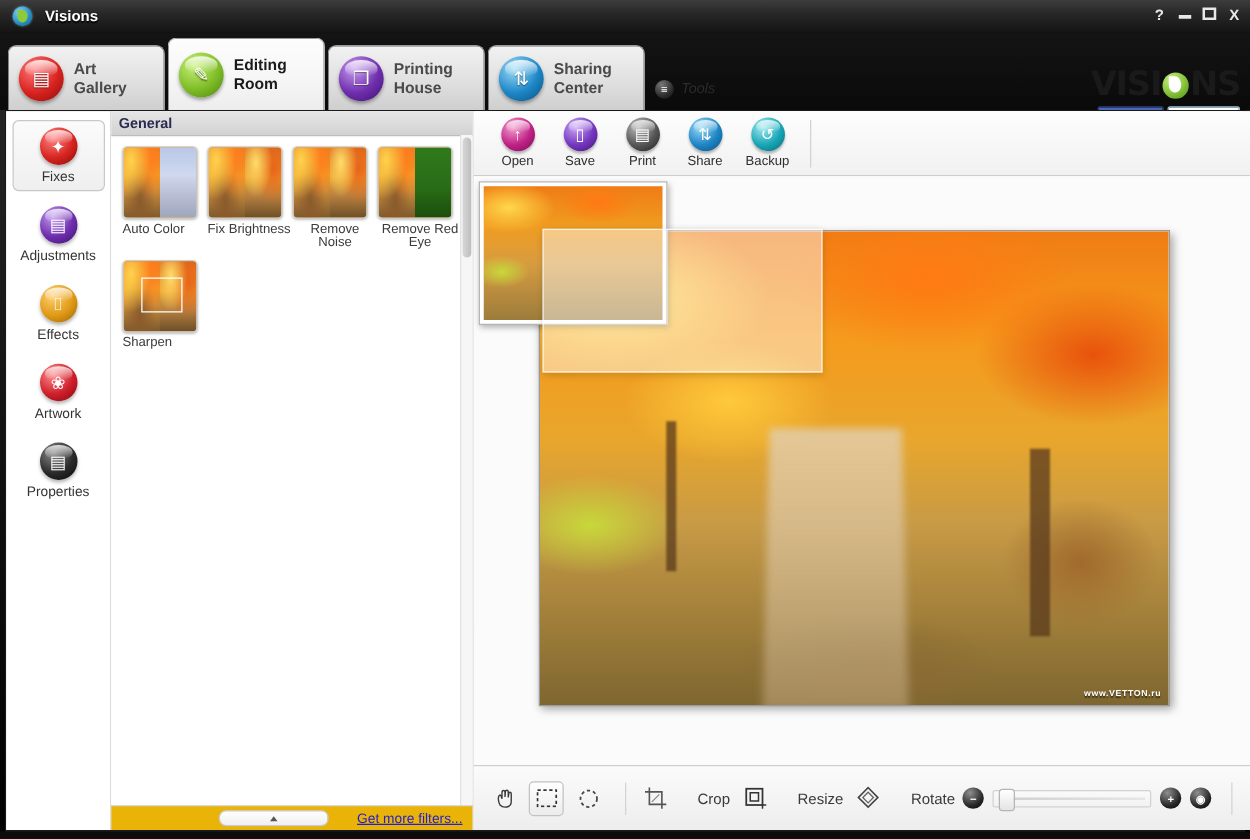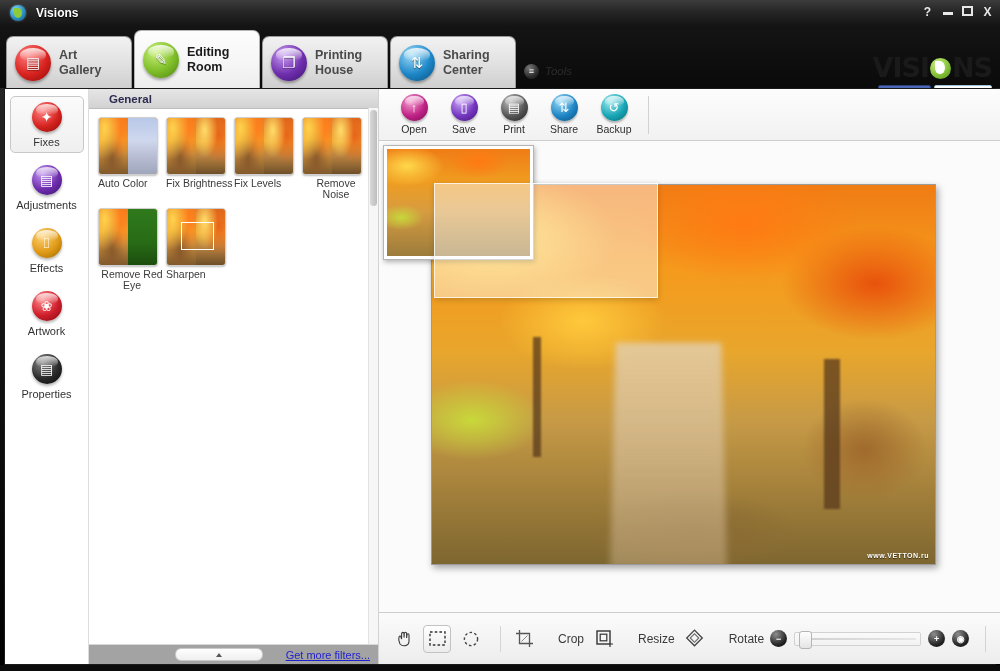--- a/index.html
+++ b/index.html
@@ -171,21 +171,21 @@
 
   
   .filters{
     width:289px;flex:none;border-right:1px solid #d2d2d2;
     display:flex;flex-direction:column;background:#fff;position:relative;
   }
   .filters-head{
     height:19px;background:linear-gradient(180deg,#e6e6e6,#d2d2d2);
     border-bottom:1px solid #bdbdbd;
     font-size:11.5px;font-weight:bold;color:#2b2b50;
-    display:flex;align-items:center;padding-left:20px;
+    display:flex;align-items:center;padding-left:6px;
   }
   .filters-grid{
     flex:1;padding:8px 0 0 9px;display:flex;flex-wrap:wrap;align-content:flex-start;
     overflow:hidden;
   }
   .fcell{width:68px;margin:0 0 8px 0;display:flex;flex-direction:column;align-items:flex-start;}
   .fthumb{
     width:58px;height:56px;border-radius:4px;border:1px solid #cfcfcf;
     box-shadow:0 1px 2px rgba(0,0,0,.25);overflow:hidden;display:flex;
     background:#d99a3c;position:relative;
@@ -207,21 +207,21 @@
   .tint-blue{
     background:linear-gradient(180deg,#b9c8e8 0%,#cfd8ee 40%,#b7bcd2 70%,#9fa6bb 100%);
   }
   .tint-red{background:linear-gradient(180deg,#e4311d 0%,#d02212 60%,#a81a0e 100%);}
   .tint-green{background:linear-gradient(180deg,#2f7a1c 0%,#286b16 60%,#1b4d0e 100%);}
   .sharpen-box{
     position:absolute;left:14px;top:13px;width:31px;height:26px;border:1px solid #fff;
   }
   .flabel{font-size:10.5px;color:#3b3b3b;text-align:center;line-height:11px;margin-top:3px;}
   .filters-foot{
-    height:19px;border-top:1px solid #d8d8d8;background:#a3a3a3;
+    height:19px;border-top:1px solid #d8d8d8;background:#eab308;
     display:flex;align-items:center;position:relative;
   }
   .collapse-pill{
     width:86px;height:11px;border:1px solid #c9c9c9;border-radius:6px;
     background:linear-gradient(180deg,#fff,#efefef);margin-left:86px;
     display:flex;align-items:center;justify-content:center;
   }
   .collapse-pill i{
     display:block;width:0;height:0;border-left:3px solid transparent;
     border-right:3px solid transparent;border-bottom:4px solid #555;
@@ -505,27 +505,20 @@
 
         <div class="fcell">
           <div class="fthumb">
             <div class="fhalf autumn"></div>
               <div class="fhalf autumn2"></div>
           </div>
           <div class="flabel">Fix Brightness</div>
         </div>
 
 
-        <div class="fcell">
-          <div class="fthumb">
-            <div class="fhalf autumn"></div>
-              <div class="fhalf autumn2"></div>
-          </div>
-          <div class="flabel">Fix Levels</div>
-        </div>
 
         <div class="fcell">
           <div class="fthumb">
             <div class="fhalf autumn"></div>
               <div class="fhalf autumn2"></div>
           </div>
           <div class="flabel">Remove Noise</div>
         </div>
 
         <div class="fcell">

